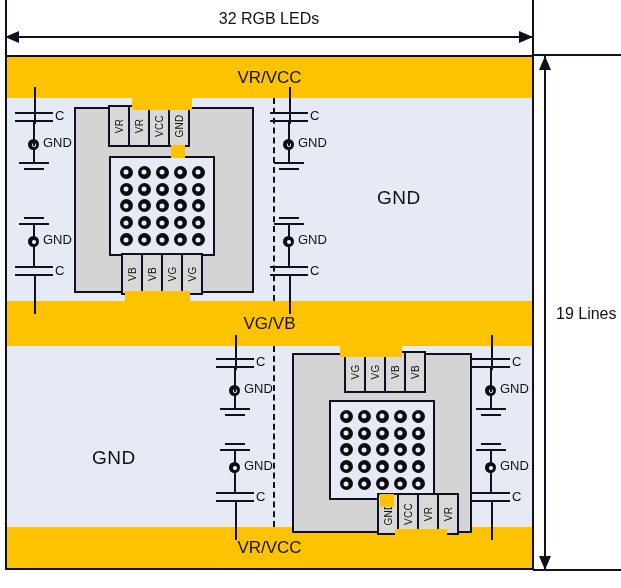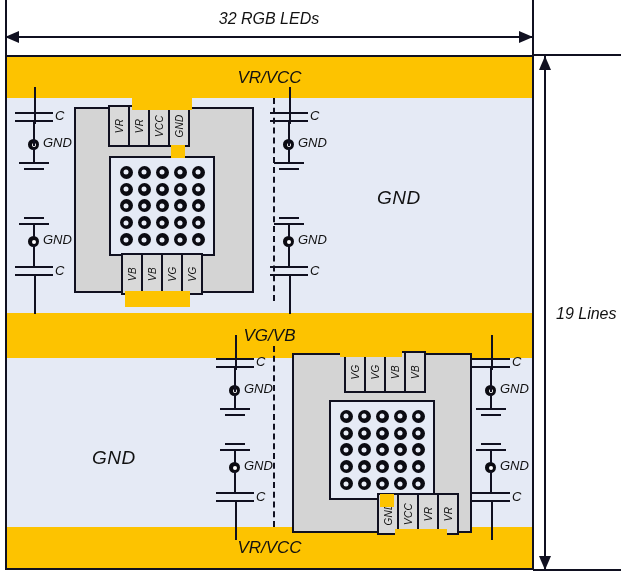--- a/index.html
+++ b/index.html
@@ -7,21 +7,20 @@
     margin: 0; padding: 0;
     background: #ffffff;
     font-family: "Liberation Sans", sans-serif;
   }
   #root {
     position: relative;
     width: 621px;
     height: 588px;
     background: #ffffff;
     overflow: hidden;
-    font-style: italic;
   }
   .abs { position: absolute; }
 
   
   .board-outline {
     position: absolute;
     left: 5px; top: 55px;
     width: 529px; height: 515px;
     border: 2px solid #101020;
     background: #e5eaf5;
@@ -223,21 +222,21 @@
   <div class="arrow arrow-up" style="left:539px; top:56px;"></div>
   <div class="arrow arrow-down" style="left:539px; top:556px;"></div>
   <div class="dim-label" style="left:556px; top:305px;">19 Lines</div>
 
   <div class="board-outline">
 
     <div class="band" style="top:0px; height:41px;">
       <div class="band-label" style="top:12px;">VR/VCC</div>
     </div>
 
-    <div class="band" style="top:256px; height:45px;">
+    <div class="band" style="top:244px; height:45px;">
       <div class="band-label" style="top:14px;">VG/VB</div>
     </div>
 
     <div class="band" style="top:470px; height:41px;">
       <div class="band-label" style="top:12px;">VR/VCC</div>
     </div>
 
     <div class="gnd-area-label" style="left:370px; top:130px;">GND</div>
     <div class="gnd-area-label" style="left:85px; top:390px;">GND</div>
 

